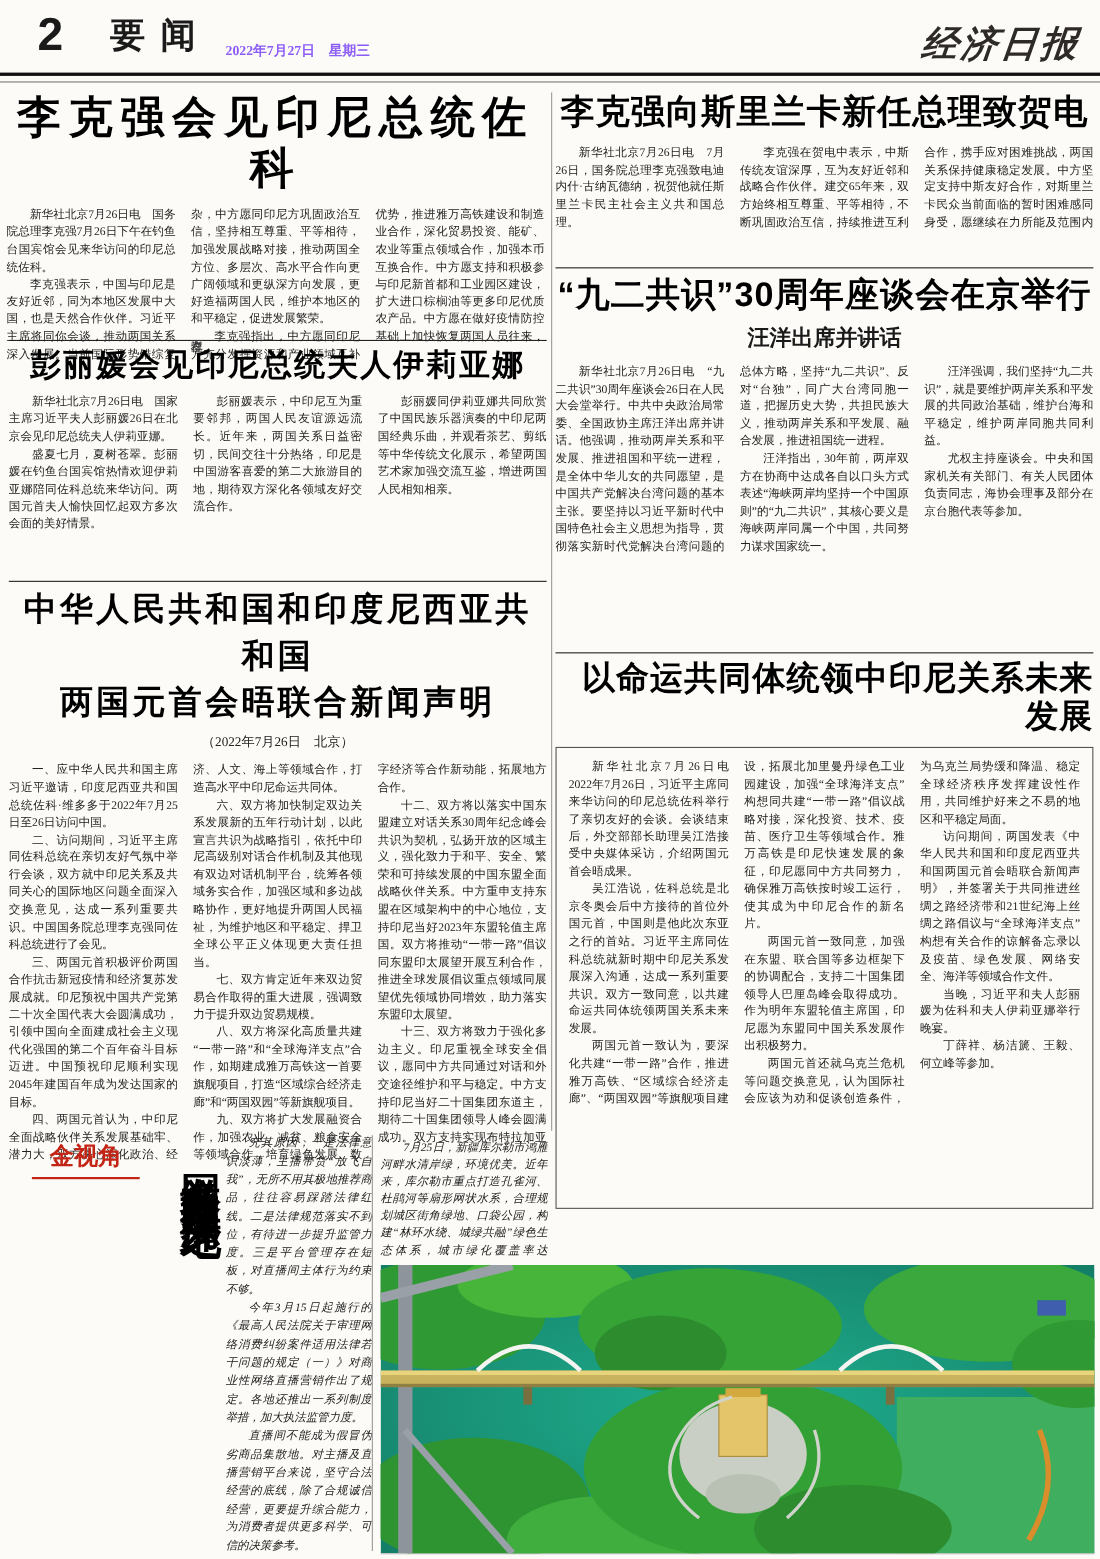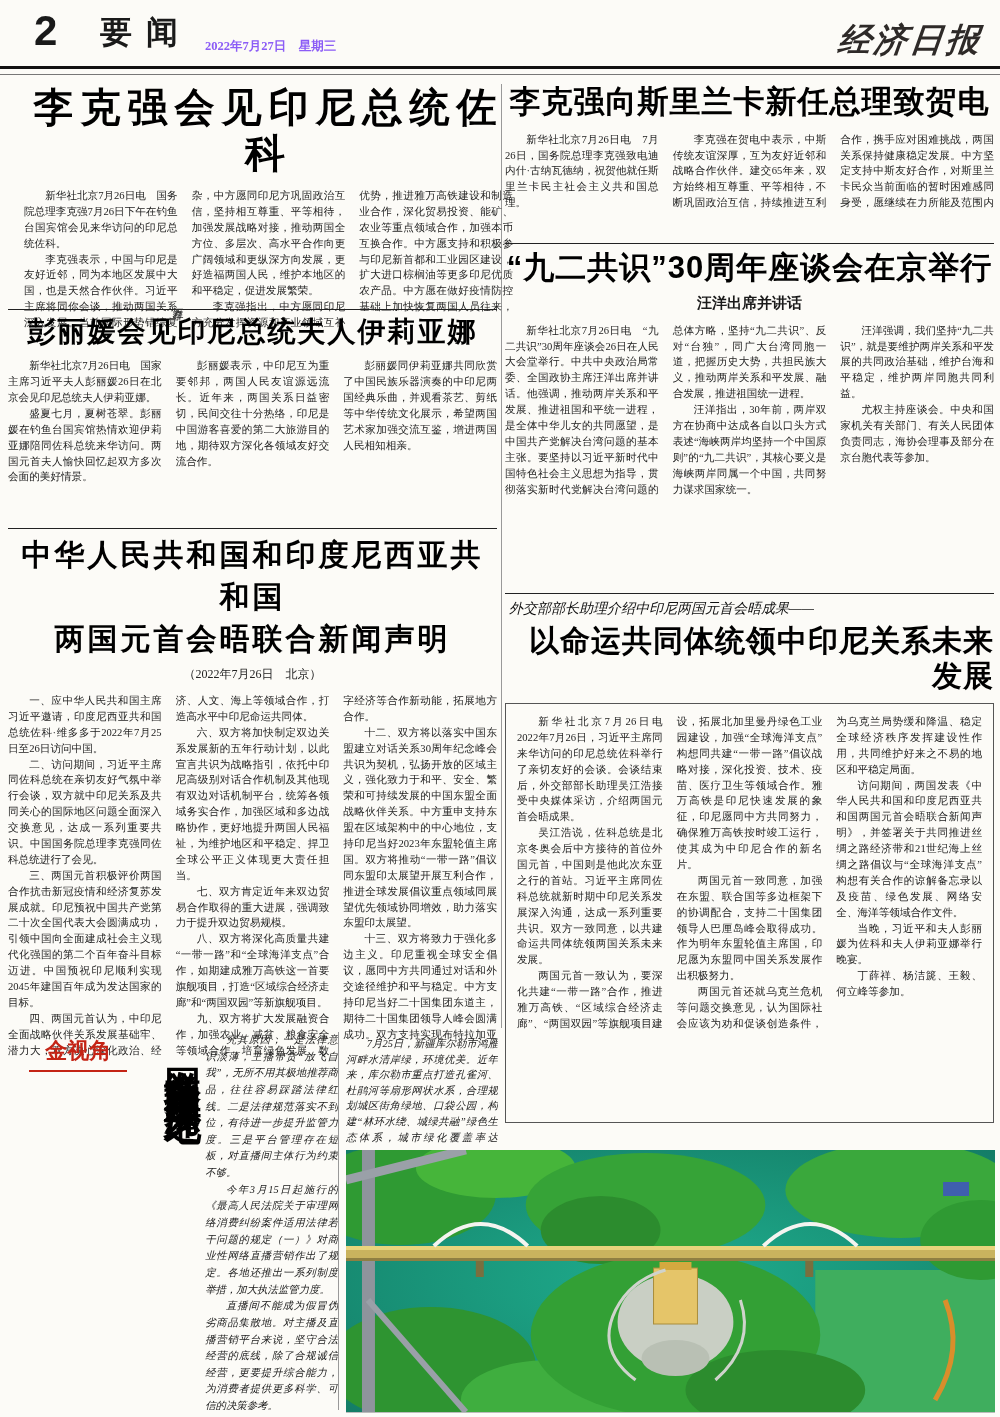--- a/index.html
+++ b/index.html
@@ -20,21 +20,21 @@
 
   
   .hl{font-family:"Liberation Sans",sans-serif;font-weight:900;text-align:center;color:#000;line-height:1.15;}
   .body3{column-count:3;column-gap:14px;text-align:justify;font-size:10.6px;line-height:1.5;color:#222;overflow:hidden;}
   .body3 p,.body2 p,.caption p{margin:0;text-indent:2em;}
   .hr-left{position:absolute;left:8px;width:489px;height:1px;background:#222;}
   .hr-right{position:absolute;left:505px;width:489px;height:1px;background:#222;}
   .vdivider{position:absolute;left:501px;top:84px;width:1px;height:944px;background:#999;}
 
   
-  .art-a{position:absolute;left:24px;top:84px;width:489px;}
+  .art-a{position:absolute;left:6px;top:84px;width:489px;}
   .art-a .hl{font-size:40px;letter-spacing:7px;}
   .art-a .body3{margin-top:12px;height:158px;}
 
   .art-d{position:absolute;left:8px;top:316px;width:489px;}
   .art-d .hl{font-size:28px;letter-spacing:2px;}
   .art-d .body3{margin-top:10px;height:152px;}
 
   .art-e{position:absolute;left:8px;top:534px;width:489px;}
   .art-e .hl{font-family:"Liberation Serif",serif;font-weight:900;font-size:30px;letter-spacing:3px;line-height:1.4;}
   .art-e .dateline{text-align:center;font-size:12px;margin-top:6px;color:#222;}
@@ -56,21 +56,21 @@
   .photo{position:absolute;left:346px;top:1150px;width:649px;height:262px;border-bottom:1px solid #bbb;}
   .photo svg{display:block;width:100%;height:100%;}
 
   
   .art-b{position:absolute;left:505px;top:84px;width:489px;}
   .art-b .hl{font-size:31px;letter-spacing:1px;}
   .art-b .body3{margin-top:12px;height:93px;}
 
   .art-c{position:absolute;left:505px;top:250px;width:489px;}
   .art-c .hl{font-size:31px;letter-spacing:1px;}
-  .art-c .subhead{font-family:"Liberation Sans",sans-serif;font-weight:900;font-size:15px;text-align:center;margin-top:8px;}
+  .art-c .subhead{font-family:"Liberation Sans",sans-serif;font-weight:900;font-size:20px;text-align:center;margin-top:8px;}
   .art-c .body3{margin-top:10px;height:250px;}
 
   .art-f{position:absolute;left:505px;top:600px;width:489px;}
   .art-f .kicker{font-size:14px;font-style:italic;color:#111;margin:0 0 6px 4px;}
   .art-f .hl{font-size:30px;letter-spacing:1px;text-align:right;}
   .art-f .boxed{margin-top:10px;border:1px solid #555;padding:10px 11px;height:420px;box-sizing:border-box;}
   .art-f .body3{height:100%;}
 </style>
 </head>
 <body>
@@ -209,21 +209,20 @@
   <div class="body3">
       <p>新华社北京7月26日电　“九二共识”30周年座谈会26日在人民大会堂举行。中共中央政治局常委、全国政协主席汪洋出席并讲话。他强调，推动两岸关系和平发展、推进祖国和平统一进程，是全体中华儿女的共同愿望，是中国共产党解决台湾问题的基本主张。要坚持以习近平新时代中国特色社会主义思想为指导，贯彻落实新时代党解决台湾问题的总体方略，坚持“九二共识”、反对“台独”，同广大台湾同胞一道，把握历史大势，共担民族大义，推动两岸关系和平发展、融合发展，推进祖国统一进程。</p>
       <p>汪洋指出，30年前，两岸双方在协商中达成各自以口头方式表述“海峡两岸均坚持一个中国原则”的“九二共识”，其核心要义是海峡两岸同属一个中国，共同努力谋求国家统一。</p>
       <p>汪洋强调，我们坚持“九二共识”，就是要维护两岸关系和平发展的共同政治基础，维护台海和平稳定，维护两岸同胞共同利益。</p>
       <p>尤权主持座谈会。中央和国家机关有关部门、有关人民团体负责同志，海协会理事及部分在京台胞代表等参加。</p>
     </div>
 </div>
 <div class="hr-right" style="top:593px"></div>
 
 <div class="art-f">
-  <div class="kicker">外交部部长助理介绍中印尼两国元首会晤成果——</div>
   <div class="hl">以命运共同体统领中印尼关系未来发展</div>
   <div class="boxed">
     <div class="body3">
         <p>新华社北京7月26日电　2022年7月26日，习近平主席同来华访问的印尼总统佐科举行了亲切友好的会谈。会谈结束后，外交部部长助理吴江浩接受中央媒体采访，介绍两国元首会晤成果。</p>
         <p>吴江浩说，佐科总统是北京冬奥会后中方接待的首位外国元首，中国则是他此次东亚之行的首站。习近平主席同佐科总统就新时期中印尼关系发展深入沟通，达成一系列重要共识。双方一致同意，以共建命运共同体统领两国关系未来发展。</p>
         <p>两国元首一致认为，要深化共建“一带一路”合作，推进雅万高铁、“区域综合经济走廊”、“两国双园”等旗舰项目建设，拓展北加里曼丹绿色工业园建设，加强“全球海洋支点”构想同共建“一带一路”倡议战略对接，深化投资、技术、疫苗、医疗卫生等领域合作。雅万高铁是印尼快速发展的象征，印尼愿同中方共同努力，确保雅万高铁按时竣工运行，使其成为中印尼合作的新名片。</p>
         <p>两国元首一致同意，加强在东盟、联合国等多边框架下的协调配合，支持二十国集团领导人巴厘岛峰会取得成功。作为明年东盟轮值主席国，印尼愿为东盟同中国关系发展作出积极努力。</p>
         <p>两国元首还就乌克兰危机等问题交换意见，认为国际社会应该为劝和促谈创造条件，为乌克兰局势缓和降温、稳定全球经济秩序发挥建设性作用，共同维护好来之不易的地区和平稳定局面。</p>
         <p>访问期间，两国发表《中华人民共和国和印度尼西亚共和国两国元首会晤联合新闻声明》，并签署关于共同推进丝绸之路经济带和21世纪海上丝绸之路倡议与“全球海洋支点”构想有关合作的谅解备忘录以及疫苗、绿色发展、网络安全、海洋等领域合作文件。</p>
         <p>当晚，习近平和夫人彭丽媛为佐科和夫人伊莉亚娜举行晚宴。</p>

